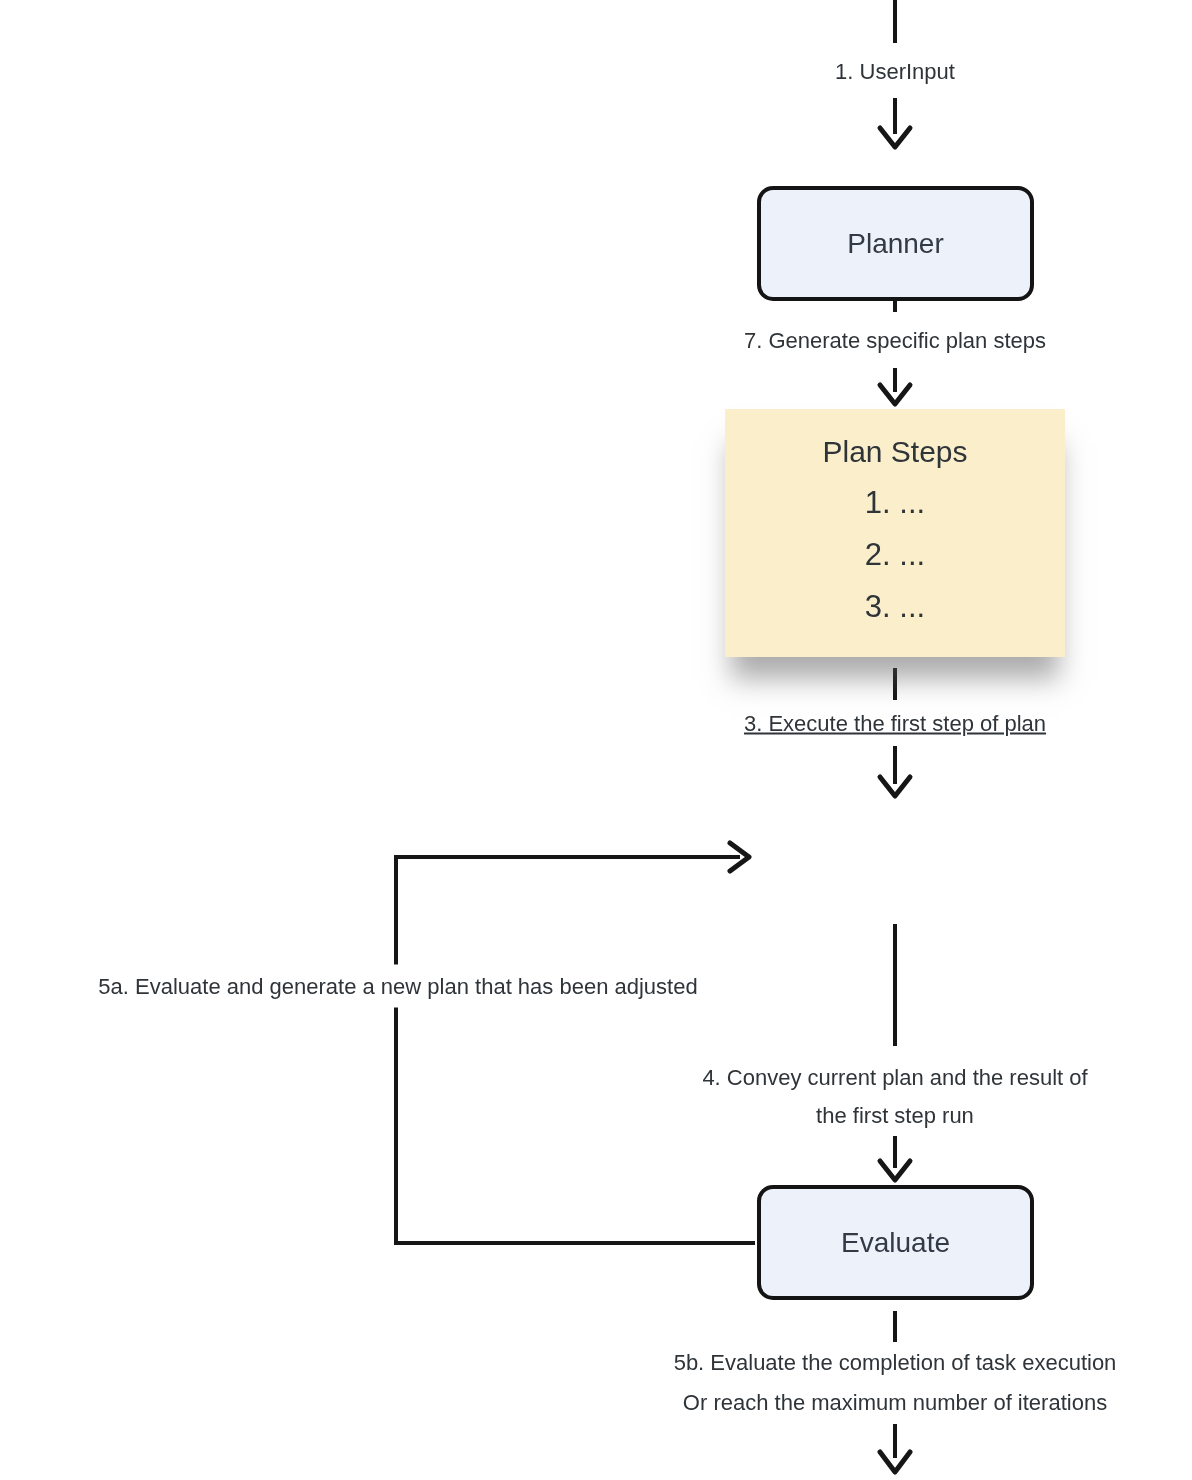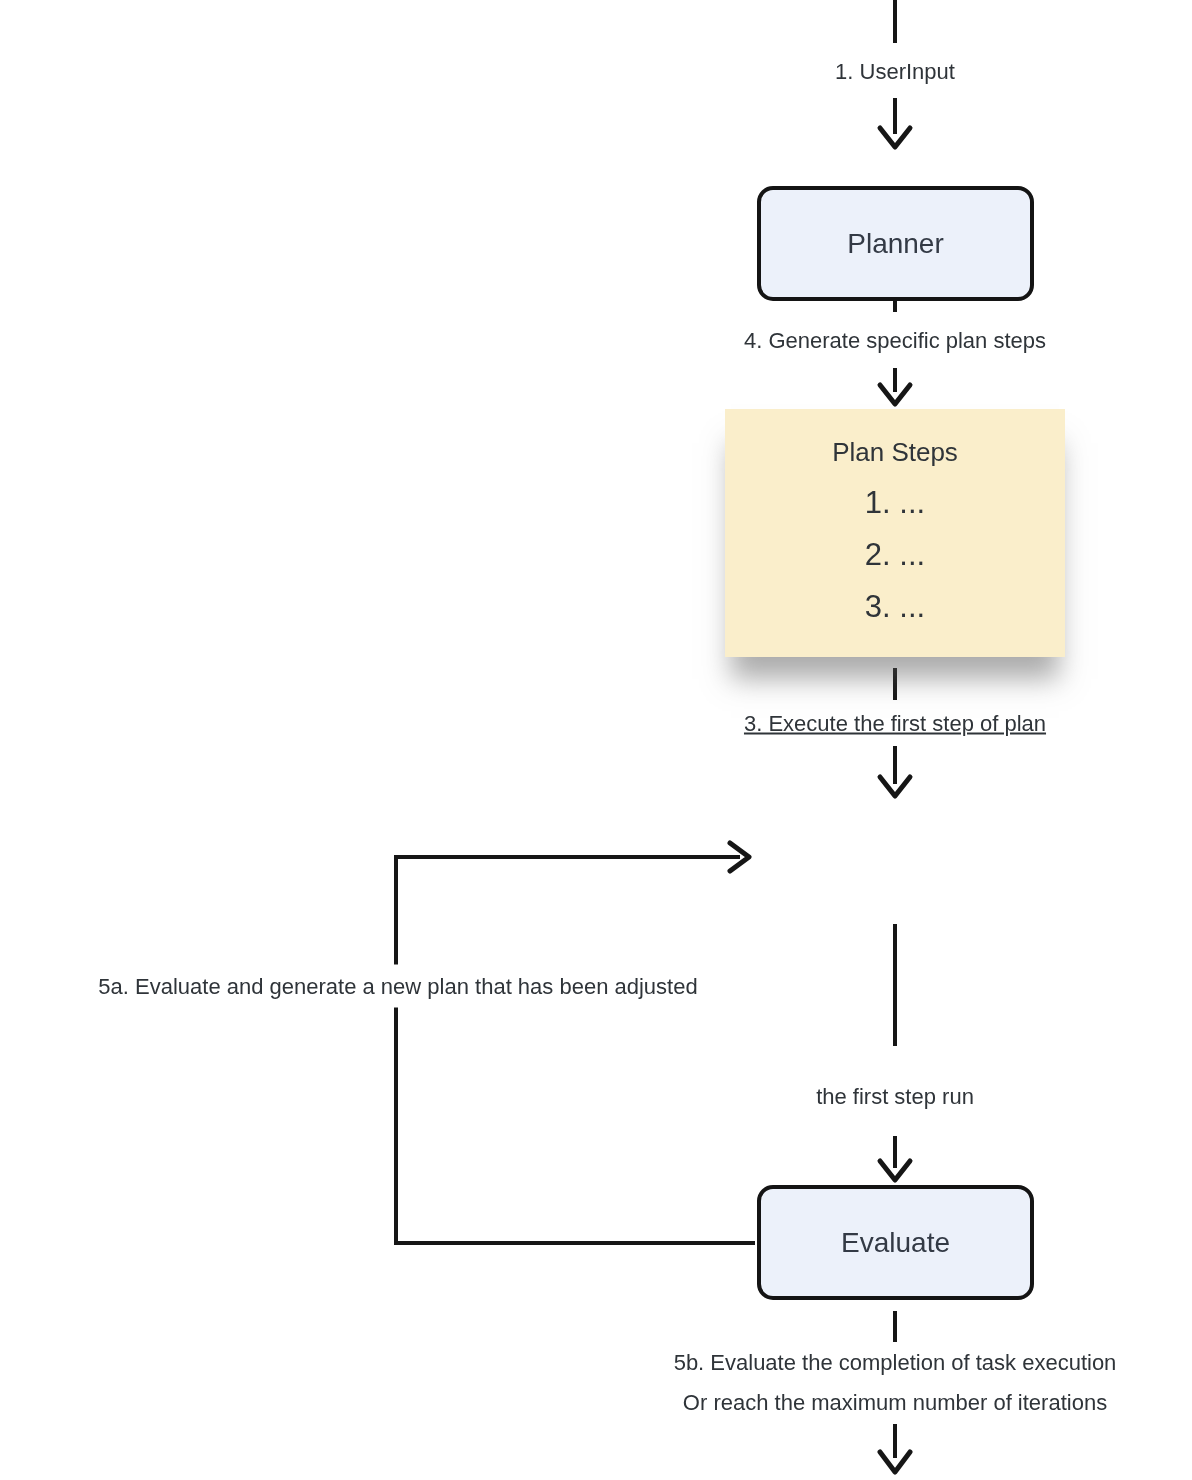--- a/index.html
+++ b/index.html
@@ -44,21 +44,21 @@
   .node-executor{left:757px;top:800px;}
   .node-replanner{left:757px;top:1185px;}
   .note{
     position:absolute;z-index:2;
     left:725px;top:409px;width:340px;height:248px;
     background:var(--note-fill);
     box-shadow:0 28px 26px -6px rgba(90,90,90,0.50);
     text-align:center;padding-top:18px;
     color:var(--text);
   }
-  .note-title{font-size:26px;line-height:50px;}
+  .note-title{font-size:30px;line-height:50px;}
   .note-item{font-size:31px;line-height:52px;}
   .elabel{
     position:absolute;z-index:3;
     transform:translate(-50%,-50%);
     text-align:center;white-space:nowrap;
     font-size:22px;line-height:39px;color:var(--text);
   }
   .label-step1{left:895px;top:71px;}
   .label-step2{left:895px;top:340px;}
   .label-step3{left:895px;top:723px;text-decoration:underline;}
@@ -124,25 +124,26 @@
     <div class="note-item">3. ...</div>
   </div>
 
 
   <div class="node node-replanner">
     <span>Evaluate</span>
   </div>
 
   <div class="elabel label-step1">1. UserInput</div>
 
-  <div class="elabel label-step2">4. Generate specific plan steps</div>
+  <div class="elabel label-step2">7. Generate specific plan steps</div>
 
   <div class="elabel label-step3">3. Execute the first step of plan</div>
 
   <div class="elabel label-step4">
+    <div>4. Convey current plan and the result of</div>
     <div>the first step run</div>
   </div>
 
   <div class="elabel label-step5a">
     <div>5a. Evaluate and generate a new plan that has been adjusted</div>
   </div>
 
   <div class="elabel label-step5b">
     <div>5b. Evaluate the completion of task execution</div>
     <div>Or reach the maximum number of iterations</div>

